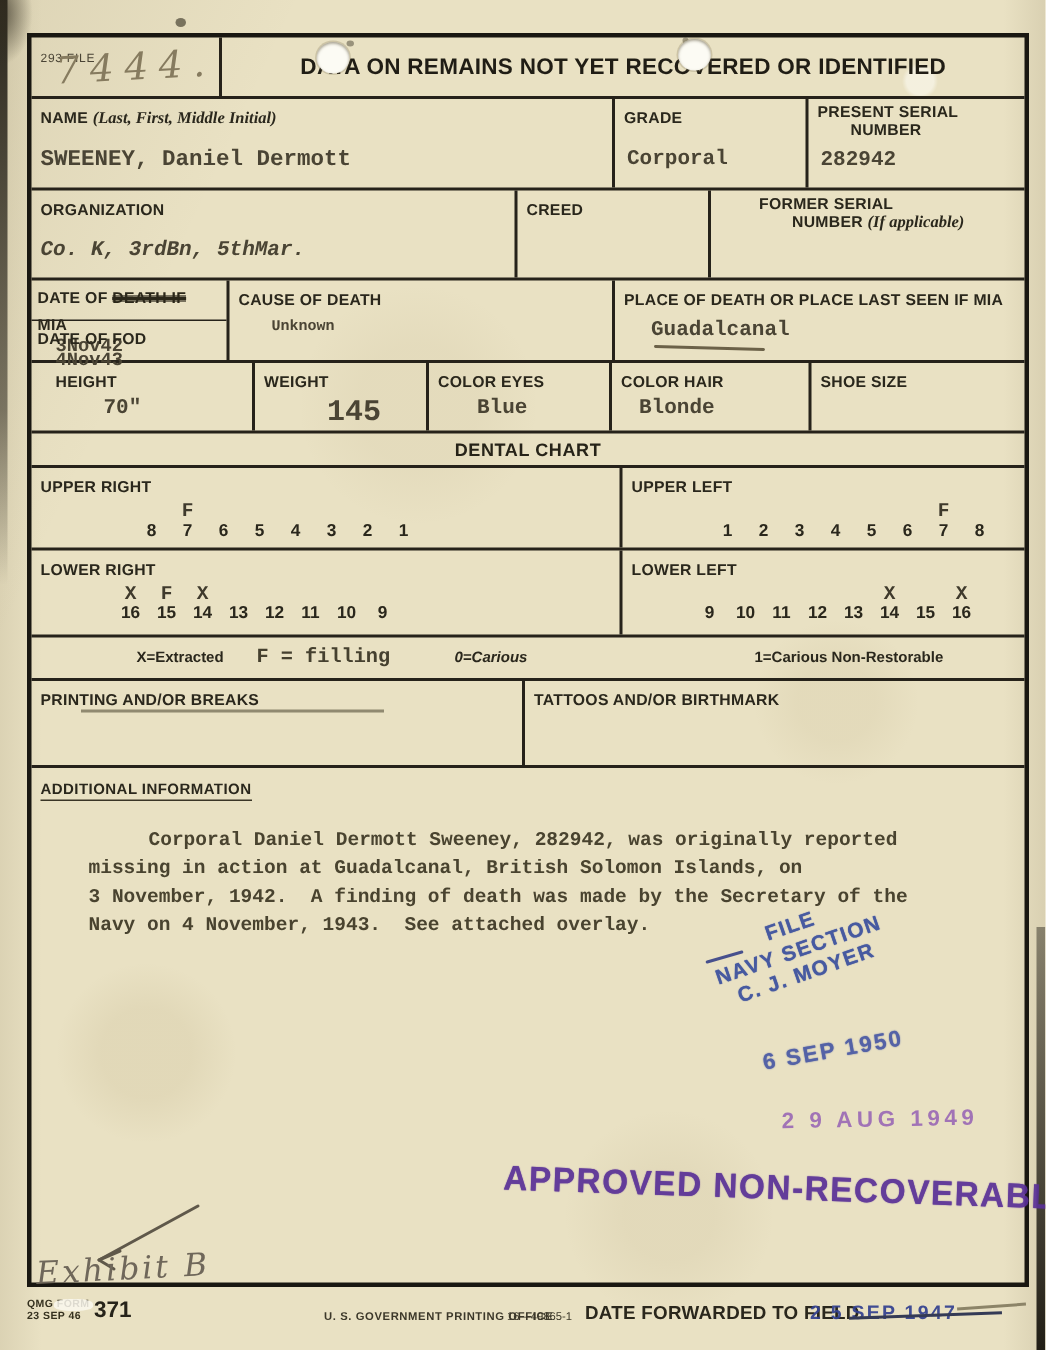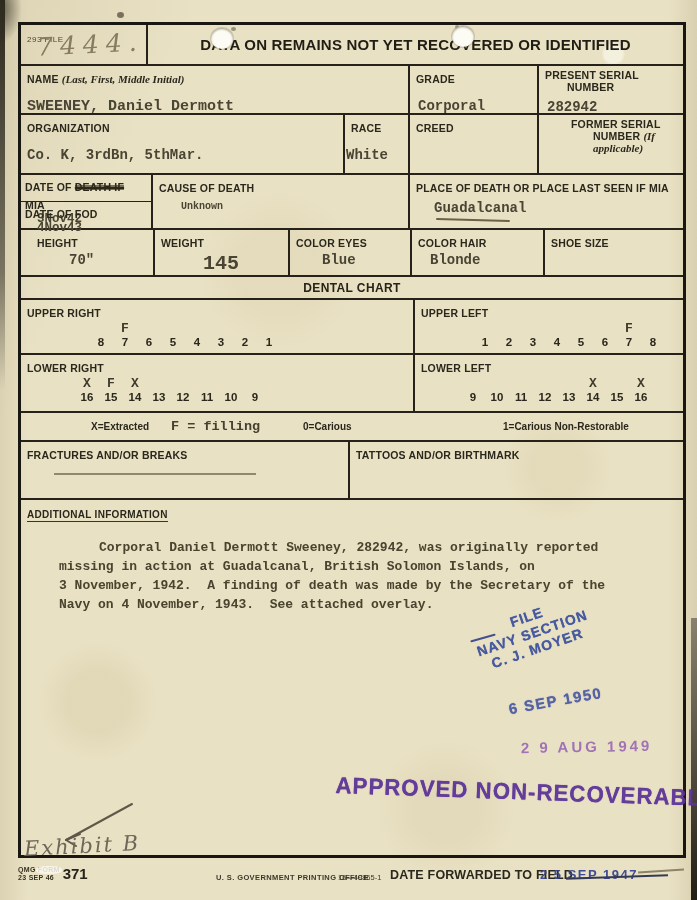--- a/index.html
+++ b/index.html
@@ -34,46 +34,46 @@
   .lbl .it{font-family:"Liberation Serif",serif;font-style:italic;font-weight:600;font-size:11px;letter-spacing:0;}
   .type{font-family:"Liberation Mono",monospace;font-weight:700;color:#4a4434;}
 
   .r-header{height:39px;}
   .filebox{width:127px;}
   .filelbl{font-size:8px;color:#4a4435;letter-spacing:.5px;filter:blur(.2px);}
   .handnum{position:absolute;left:16px;top:5px;font-family:"DejaVu Serif",serif;font-style:italic;font-size:25px;color:#867b5f;letter-spacing:7px;transform:rotate(-3deg);white-space:nowrap;}
   .titlebox{flex:1;display:flex;align-items:center;justify-content:center;}
   .title{font-weight:700;font-size:15px;letter-spacing:.2px;color:#201d15;text-align:center;}
 
-  .r-name{height:49px;}
+  .r-name{height:61px;}
   .c-name{width:389px;} .c-grade{width:129px;} .c-serial{flex:1;}
   .val-name{position:absolute;left:6px;top:32px;font-size:15px;}
   .val-grade{position:absolute;left:8px;top:32px;font-size:14px;}
   .lbl2{display:block;line-height:12px;}
   .lbl2.ind{padding-left:22px;}
   .val-serial{position:absolute;left:8px;top:33px;font-size:14px;}
 
   .r-org{height:60px;}
   .c-org{width:324px;} .c-race{width:65px;} .c-creed{width:129px;} .c-former{flex:1;padding-left:32px;}
-  .val-org{position:absolute;left:6px;top:32px;font-size:14px;}
+  .val-org{position:absolute;left:6px;top:32px;font-size:14px;font-style:italic;}
   .val-race{position:absolute;left:1px;top:32px;font-size:14px;}
 
   .r-death{height:55px;}
   .c-dates{width:132px;padding:0;display:flex;flex-direction:column;}
   .subcell{box-sizing:border-box;padding:2px 4px;height:27px;}
   .subcell.top{border-bottom:1.5px solid #26221a;}
   .struck{position:relative;color:#2b2719;background:linear-gradient(transparent 30%, rgba(43,38,25,.6) 30%, rgba(43,38,25,.6) 72%, transparent 72%);text-decoration:line-through;text-decoration-thickness:2px;}
   .subval{font-family:"Liberation Mono",monospace;font-weight:700;font-size:12.5px;color:#4a4434;padding-left:12px;display:block;margin-top:-1px;}
   .c-cause{width:257px;} .c-place{flex:1;}
   .val-cause{position:absolute;left:28px;top:26px;font-size:10px;}
   .val-place{position:absolute;left:24px;top:25px;font-size:14px;}
   .place-underline{position:absolute;left:26px;top:44px;width:74px;height:2px;background:#6b6148;transform:rotate(1.5deg);border-radius:2px;}
 
   .r-phys{height:47px;}
-  .c-height{width:134px;padding-left:16px;} .c-weight{width:135px;} .c-eyes{width:122px;} .c-hair{width:133px;} .c-shoe{flex:1;}
+  .c-height{width:149px;padding-left:16px;} .c-weight{width:116px;} .c-eyes{width:122px;} .c-hair{width:133px;} .c-shoe{flex:1;}
   .val-h{position:absolute;left:48px;top:22px;font-size:14px;}
   .val-w{position:absolute;left:48px;top:22px;font-size:20px;}
   .val-e{position:absolute;left:32px;top:22px;font-size:14px;}
   .val-hair{position:absolute;left:18px;top:22px;font-size:14px;}
 
   .r-dentaltitle{height:23px;justify-content:center;align-items:center;}
   .dental-title{font-weight:700;font-size:12px;letter-spacing:.4px;color:#23201730;color:#262318;}
 
   .r-quad{height:55px;}
   .r-quad.lower{height:58px;}
@@ -82,21 +82,21 @@
   .teeth{display:flex;margin-top:1px;}
   .tooth{width:24px;text-align:center;display:inline-block;}
   .tooth .mark{display:block;height:14px;font-family:"Liberation Mono",monospace;font-weight:700;font-size:13px;color:#3f3a2c;line-height:14px;}
   .tooth .num{display:block;font-weight:700;font-size:11.5px;color:#2a271c;line-height:13px;}
   .t-ur{margin-left:62px;} .t-ul{margin-left:52px;} .t-lr{margin-left:48px;} .t-ll{margin-left:40px;}
 
   .r-legend{height:29px;position:relative;}
   .legend-item{position:absolute;top:8px;font-weight:700;font-size:10px;color:#2a271c;white-space:nowrap;}
   .legend-item:nth-child(1){left:70px;}
   .legend-item:nth-child(2){left:150px;font-family:"Liberation Mono",monospace;font-size:13.5px;top:6px;color:#45402f;}
-  .legend-item:nth-child(3){left:282px;}
+  .legend-item:nth-child(3){left:282px;font-style:italic;}
   .legend-item:nth-child(4){left:482px;}
 
   .r-marks{height:58px;}
   .c-fract{width:329px;} .c-tatt{flex:1;}
 
   .r-add{display:block;height:345px;border-top:2px solid #26221a;position:relative;padding:4px 0 0 6px;box-sizing:border-box;}
   .add-lbl{display:inline-block;font-weight:700;font-size:10px;letter-spacing:.3px;color:#2a271c;border-bottom:1.5px solid #3a3526;padding-bottom:1px;}
   .para{margin-top:16px;padding-left:32px;font-family:"Liberation Mono",monospace;font-weight:700;font-size:13px;line-height:19px;color:#49432f;}
   .para .line{white-space:pre;}
   .para .line.indent{padding-left:40px;}
@@ -167,24 +167,20 @@
         <span class="lbl lbl2 ind">NUMBER</span>
         <span class="type val-serial">282942</span>
       </div>
     </div>
 
     <div class="row r-org">
       <div class="cell c-org">
         <span class="lbl">ORGANIZATION</span>
         <span class="type val-org">Co. K, 3rdBn, 5thMar.</span>
       </div>
-      <div class="cell c-race">
-        <span class="lbl">RACE</span>
-        <span class="type val-race">White</span>
-      </div>
       <div class="cell c-creed">
         <span class="lbl">CREED</span>
         <span class="type"></span>
       </div>
       <div class="cell last c-former">
         <span class="lbl lbl2">FORMER SERIAL</span>
         <span class="lbl lbl2 ind"><span>NUMBER </span><span class="it">(If applicable)</span></span>
         <span class="type"></span>
       </div>
     </div>
@@ -399,21 +395,21 @@
     <div class="row r-legend">
 
     <span class="legend-item">X=Extracted</span>
         <span class="legend-item">F = filling</span>
         <span class="legend-item">0=Carious</span>
         <span class="legend-item">1=Carious Non-Restorable</span>
       </div>
 
     <div class="row r-marks">
       <div class="cell c-fract">
-        <span class="lbl">FRACTURES AND/OR BREAKS</span>
+        <span class="lbl">PRINTING AND/OR BREAKS</span>
         <span class="type"></span>
       </div>
       <div class="cell last c-tatt">
         <span class="lbl">TATTOOS AND/OR BIRTHMARK</span>
         <span class="type"></span>
       </div>
     </div>
 
     <div class="r-add">
       <span class="add-lbl">ADDITIONAL INFORMATION</span>

